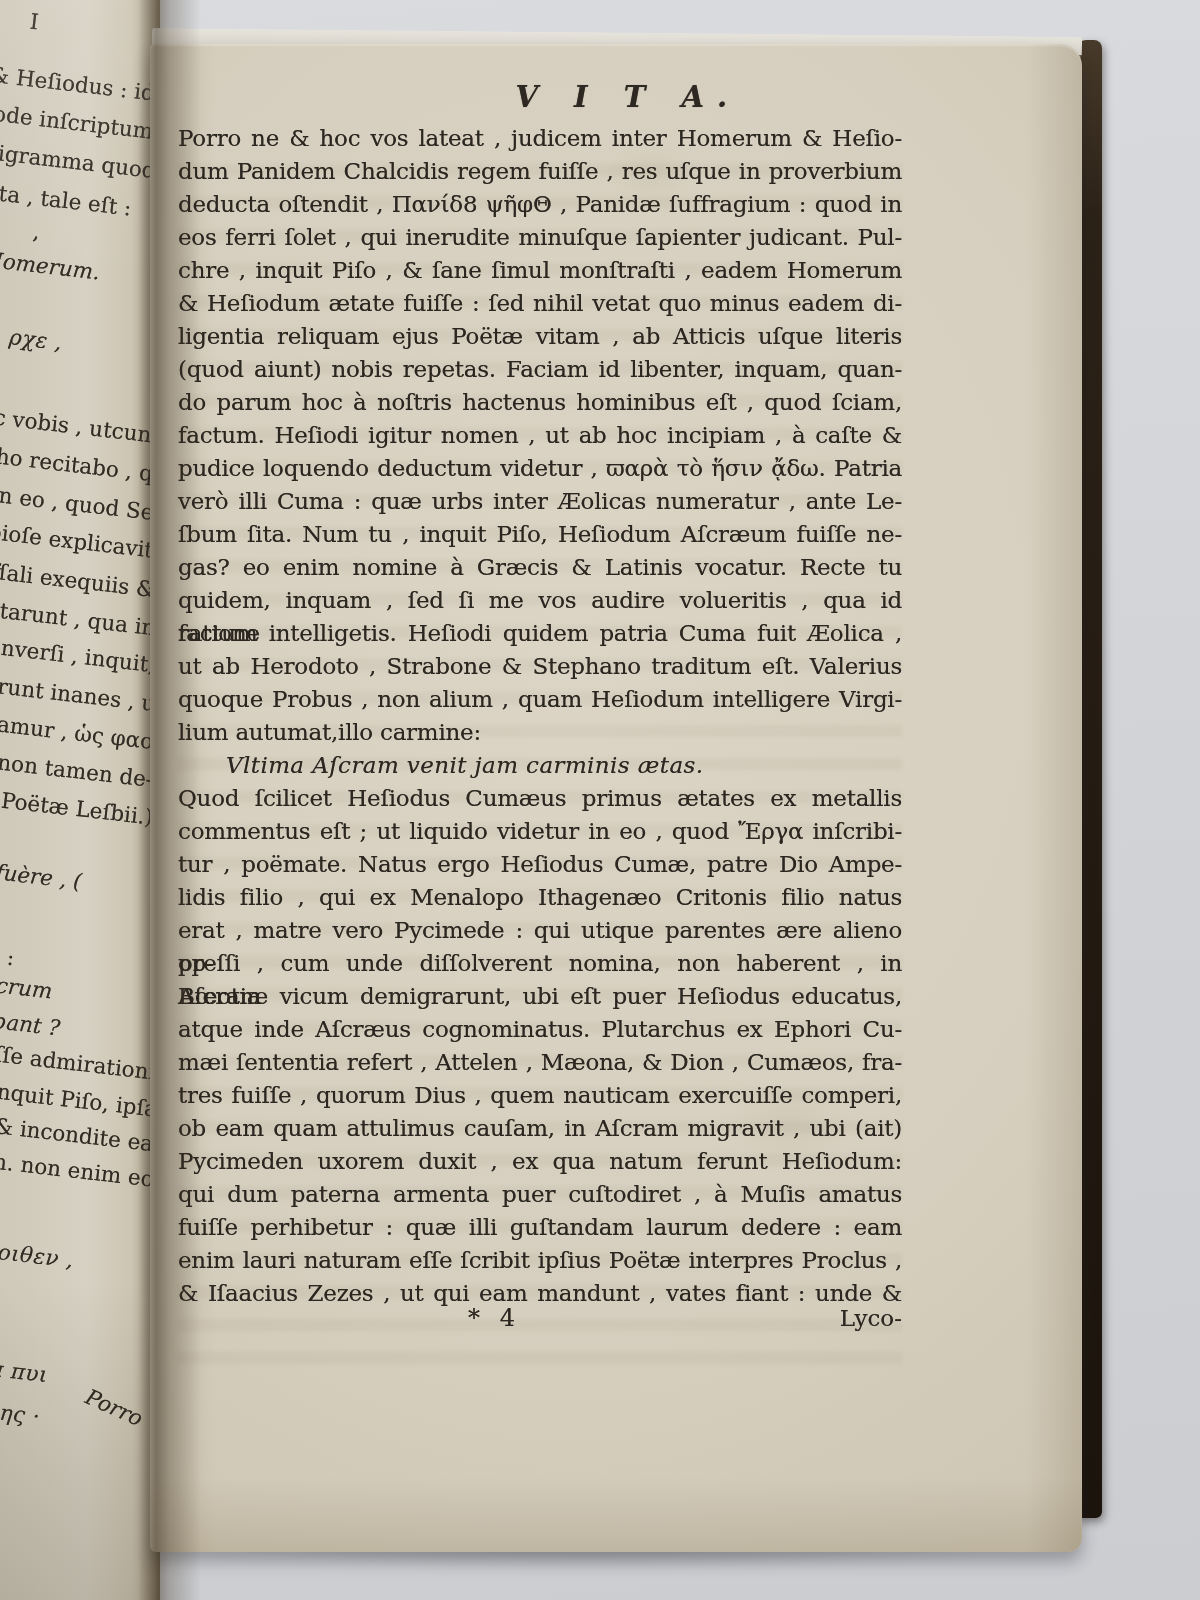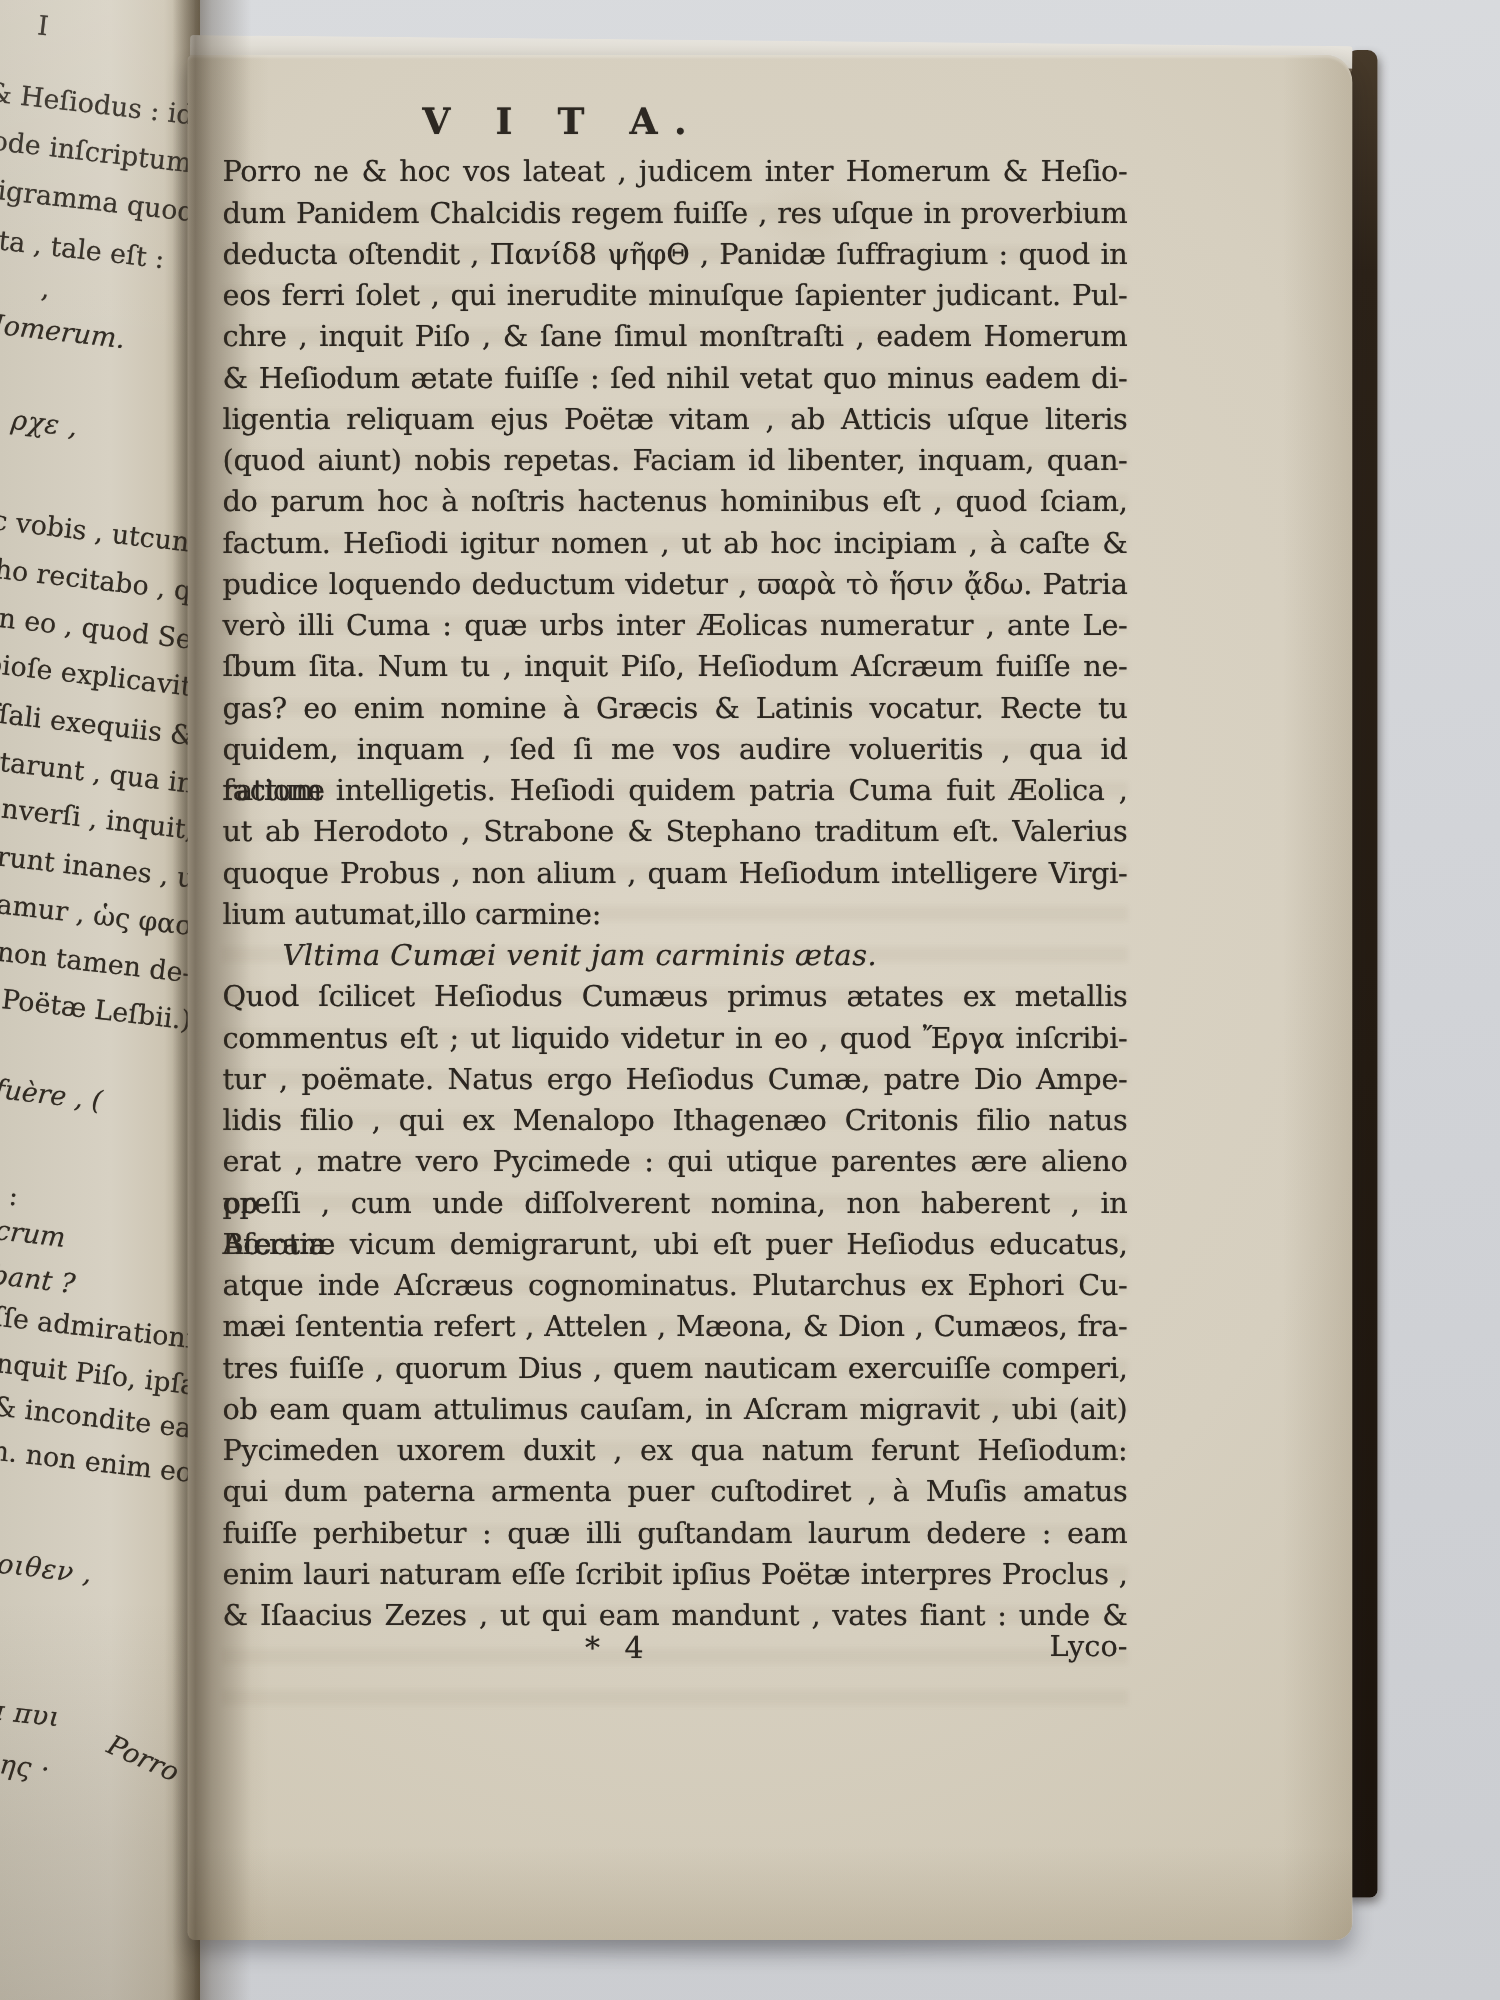--- a/index.html
+++ b/index.html
@@ -78,22 +78,22 @@
   .bleed{
     position:absolute;left:28px;top:120px;width:724px;height:1200px;
     background:repeating-linear-gradient(180deg,
       rgba(120,104,74,.065) 0px,rgba(120,104,74,.065) 12px,
       rgba(120,104,74,0) 12px,rgba(120,104,74,0) 33px);
     filter:blur(2px);pointer-events:none;
   }
 
   .page-title{
     position:absolute;left:10px;top:36px;width:580px;
-    text-align:center;font-size:29px;font-weight:bold;letter-spacing:13px;
-    color:#2d2822;text-shadow:0 0 .7px rgba(45,40,34,.7);
+    text-align:right;font-size:29px;font-weight:bold;letter-spacing:13px;
+    color:#2d2822;text-shadow:0 0 .7px rgba(45,40,34,.7);font-style:italic;
   }
   .textblock{
     position:absolute;left:28px;top:78px;width:724px;
     color:#2b2620;font-size:23px;letter-spacing:-.25px;
     text-shadow:0 0 .6px rgba(43,38,32,.6);
   }
   .line{
     height:33px;line-height:33px;
     text-align:justify;text-align-last:justify;
   }
@@ -176,21 +176,21 @@
         <div class="line">factum. Heſiodi igitur nomen , ut ab hoc incipiam , à caſte &amp;</div>
         <div class="line">pudice loquendo deductum videtur , ϖαρὰ τὸ ἥσιν ᾄδω. Patria</div>
         <div class="line">verò illi Cuma : quæ urbs inter Æolicas numeratur , ante Le-</div>
         <div class="line">ſbum ſita. Num tu , inquit Piſo, Heſiodum Aſcræum fuiſſe ne-</div>
         <div class="line">gas? eo enim nomine à Græcis &amp; Latinis vocatur. Recte tu</div>
         <div class="line">quidem, inquam , ſed ſi me vos audire volueritis , qua id ratione</div>
         <div class="line">factum intelligetis. Heſiodi quidem patria Cuma fuit Æolica ,</div>
         <div class="line">ut ab Herodoto , Strabone &amp; Stephano traditum eſt. Valerius</div>
         <div class="line">quoque Probus , non alium , quam Heſiodum intelligere Virgi-</div>
         <div class="line end">lium autumat,illo carmine:</div>
-        <div class="line verse">Vltima Cumæi venit jam carminis ætas.</div>
+        <div class="line verse">Vltima Aſcram venit jam carminis ætas.</div>
         <div class="line">Quod ſcilicet Heſiodus Cumæus primus ætates ex metallis</div>
         <div class="line">commentus eſt ; ut liquido videtur in eo , quod Ἔργα inſcribi-</div>
         <div class="line">tur , poëmate. Natus ergo Heſiodus Cumæ, patre Dio Ampe-</div>
         <div class="line">lidis filio , qui ex Menalopo Ithagenæo Critonis filio natus</div>
         <div class="line">erat , matre vero Pycimede : qui utique parentes ære alieno op-</div>
         <div class="line">preſſi , cum unde diſſolverent nomina, non haberent , in Aſcram</div>
         <div class="line">Bœotiæ vicum demigrarunt, ubi eſt puer Heſiodus educatus,</div>
         <div class="line">atque inde Aſcræus cognominatus. Plutarchus ex Ephori Cu-</div>
         <div class="line">mæi ſententia refert , Attelen , Mæona, &amp; Dion , Cumæos, fra-</div>
         <div class="line">tres fuiſſe , quorum Dius , quem nauticam exercuiſſe comperi,</div>

